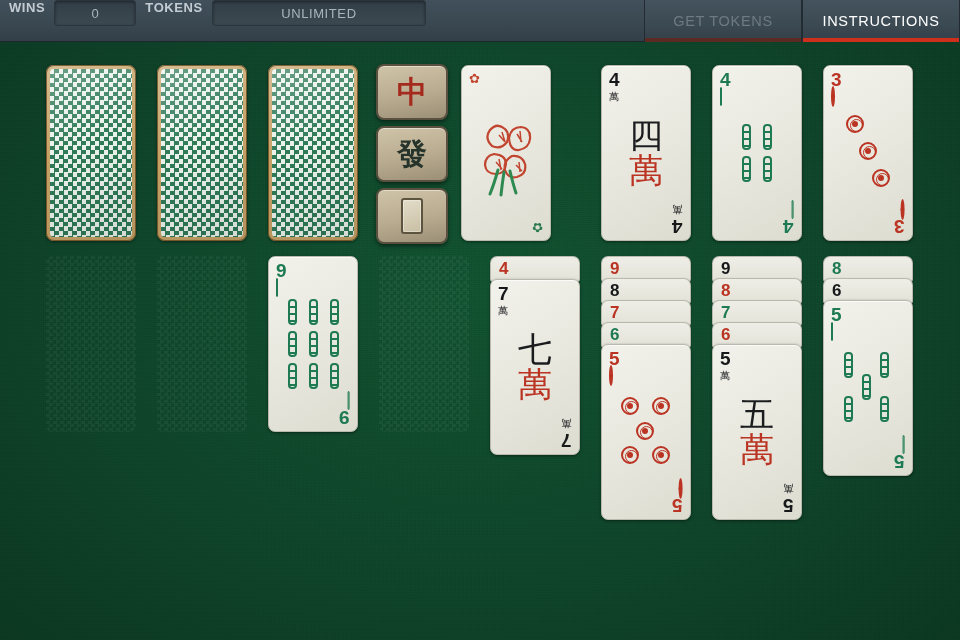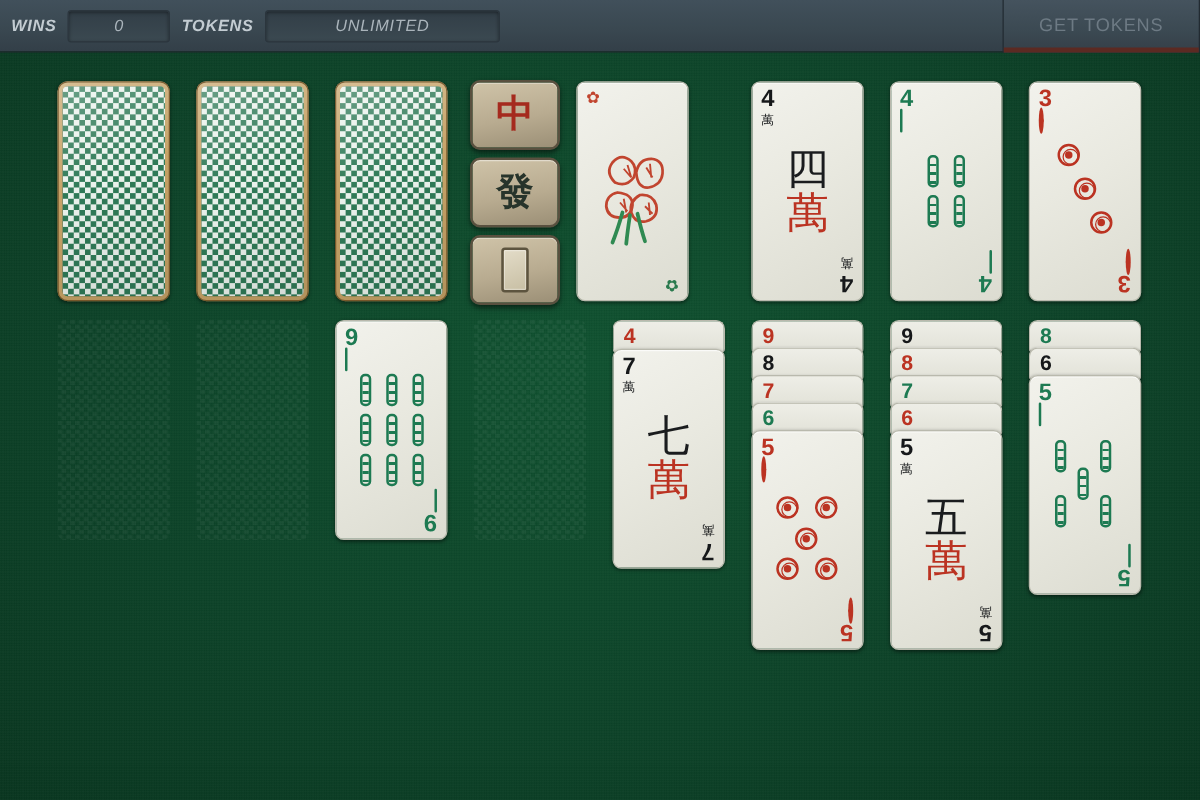--- a/index.html
+++ b/index.html
@@ -37,23 +37,22 @@
     width: 960px;
     height: 42px;
     background: linear-gradient(180deg, #41505b 0%, #3a4851 55%, #333f48 100%);
     border-bottom: 1px solid #1e272d;
     display: flex;
     align-items: stretch;
   }
 
   .stat-group {
     display: flex;
-    align-items: center;
+    align-items: flex-start;
     height: 100%;
-    font-style: italic;
   }
 
   .stat-label {
     color: #c3ccd2;
     font-size: 13px;
     font-weight: bold;
     letter-spacing: .6px;
     padding: 0 9px;
     white-space: nowrap;
   }
@@ -66,21 +65,21 @@
     box-shadow: inset 0 1px 3px rgba(0,0,0,.45);
     display: flex;
     align-items: center;
     justify-content: center;
     color: #aab4bb;
     font-size: 13px;
     letter-spacing: .6px;
   }
 
   #wins-field  { width: 82px; }
-  #tokens-field{ width: 188px; }
+  #tokens-field{ width: 214px; }
 
   #topbar-spacer { flex: 1; }
 
   .top-button {
     position: relative;
     width: 158px;
     height: 42px;
     background: linear-gradient(180deg, #45535e 0%, #3b4952 60%, #353f48 100%);
     border-left: 1px solid #222b32;
     border-right: 1px solid #222b32;
@@ -377,20 +376,24 @@
       <span class="stat-label">TOKENS</span>
       <div class="stat-field" id="tokens-field">
         <span>UNLIMITED</span>
       </div>
     </div>
 
     <div id="topbar-spacer"></div>
 
     <div class="top-button disabled">
       <span>GET TOKENS</span>
+      <span class="accent"></span>
+    </div>
+    <div class="top-button">
+      <span>INSTRUCTIONS</span>
       <span class="accent"></span>
     </div>
   </div>
 
   <div id="board">
 
     <div class="card-back" style="left:46px;  top:23px; height:176px;"></div>
     <div class="card-back" style="left:157px; top:23px; height:176px;"></div>
     <div class="card-back" style="left:268px; top:23px; height:176px;"></div>
 

